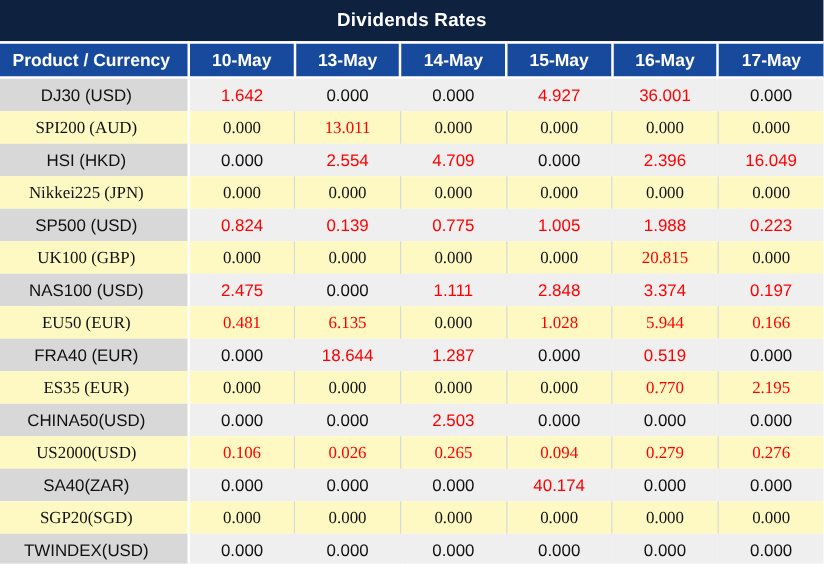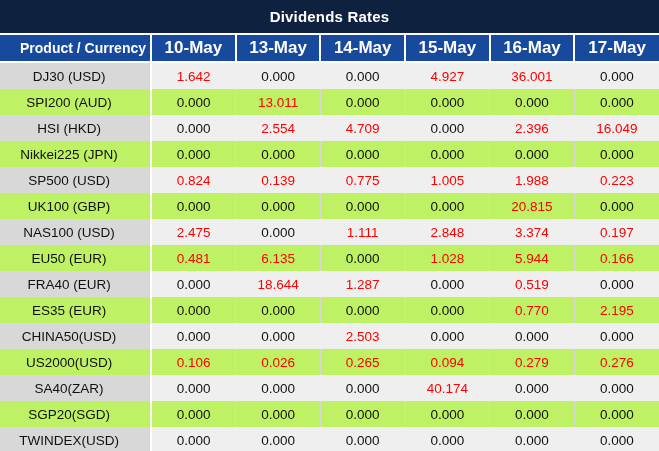--- a/index.html
+++ b/index.html
@@ -28,30 +28,30 @@
   table{
     width:659px;
     border-collapse:collapse;
     table-layout:fixed;
   }
   col.prod{width:151px;}
   col.day{width:84.6px;}
   th{
     background:var(--header-bg);
     color:#ffffff;
-    font-size:17px;font-weight:bold;
+    font-size:14px;font-weight:bold;
     height:26px;
     text-align:center;
     border:2px solid #ffffff;
     border-left-width:2px;
     padding:0;
   }
   th.prod-h{
     text-align:left;
-    padding-left:20px;
+    padding-left:10px;
     font-size:14px;
     border-left:none;
   }
   th:first-child{border-left:none;}
   th:last-child{border-right:none;}
   td{
     height:26px;
     font-size:13.5px;
     padding:0;
     color:var(--black);
@@ -60,21 +60,21 @@
     text-align:center;
     padding-right:12px;
     border-right:2px solid #ffffff;
     white-space:nowrap;
   }
   td.val{
     text-align:center;
   }
   tr.odd td.prod{background:var(--prod-gray);}
   tr.odd td.val{background:var(--row-gray);}
-  tr.even td{background:#bef264;}
+  tr.even td{background:#fef9c3;font-family:Liberation Serif, serif;}
   tr.even td.val + td.val{border-left:1px solid var(--divider);}
   tr.odd  td.val + td.val{border-left:1px solid var(--row-gray);}
   td.red{color:var(--red);margin-left:23px;}
 </style>
 </head>
 <body>
 
 <div class="wrap">
   <div class="title-bar">Dividends Rates</div>
   <table>

